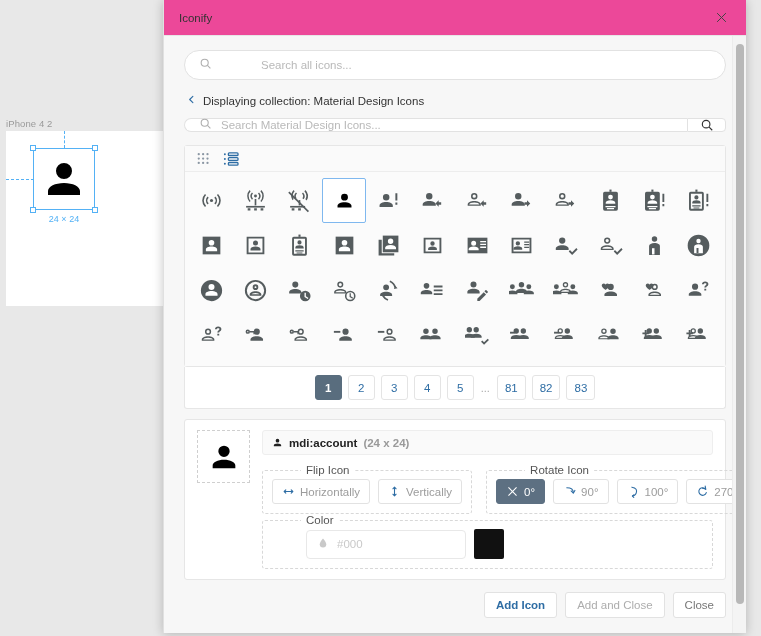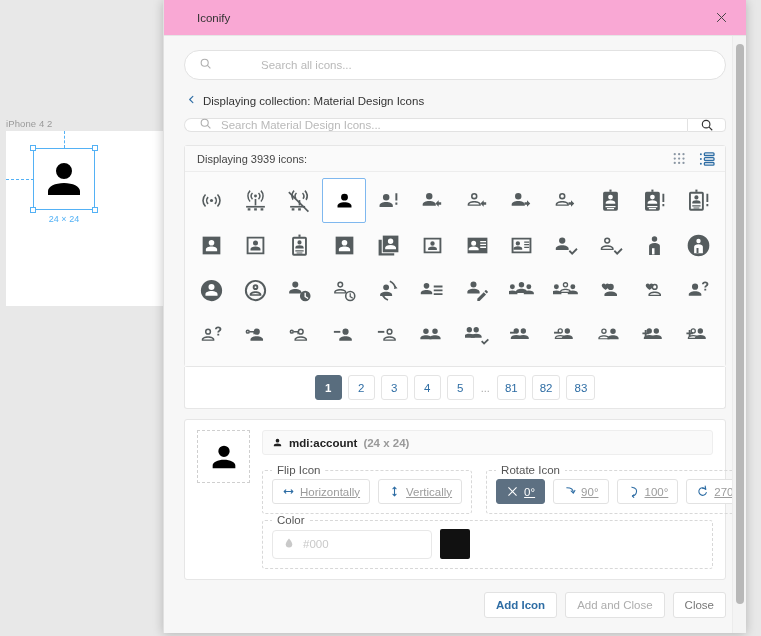--- a/index.html
+++ b/index.html
@@ -50,22 +50,22 @@
 
   
   .modal {
     position: absolute; left: 163px; top: 0; width: 583px; height: 633px;
     background: #f7f7f7;
     box-shadow: 0 1px 10px rgba(0,0,0,.22);
     display: flex; flex-direction: column;
     border-left: 1px solid #e0e0e0;
   }
   .modal-header {
-    height: 36px; background: #f9a8d4; border-bottom: 1px solid #e6e6e6;
-    display: flex; align-items: center; padding: 0 14px 0 33px; flex: 0 0 36px;
+    height: 36px; background: #ec4899; border-bottom: 1px solid #e6e6e6;
+    display: flex; align-items: center; padding: 0 14px 0 15px; flex: 0 0 36px;
   }
   .modal-title { font-size: 11.5px; color: #333; flex: 1 1 auto; }
   .close-btn {
     width: 22px; height: 22px; display: flex; align-items: center; justify-content: center;
     cursor: pointer; color: #444;
   }
 
   .modal-body {
     flex: 1 1 auto; position: relative; overflow: hidden;
     padding: 14px 20px 0 20px; background: #f7f7f7;
@@ -169,33 +169,33 @@
     height: 25px; display: flex; align-items: center; gap: 6px; padding: 0 9px;
     margin-bottom: 9px;
   }
   .icon-name { font-size: 11.5px; color: #222; font-weight: bold; }
   .icon-size { font-size: 11.5px; color: #9a9a9a; font-weight: bold; }
 
   .controls-row { display: flex; gap: 14px; }
   fieldset.group {
     border: 1px dashed #d8d8d8; border-radius: 3px; margin: 0; padding: 3px 9px 9px 9px;
   }
-  fieldset.group > legend { font-size: 11.5px; color: #555; padding: 0 5px; }
+  fieldset.group > legend { font-size: 11.5px; color: #555; padding: 0 5px; margin-left: 29px; }
   .btn-row { display: flex; gap: 8px; }
   .opt-btn {
     height: 25px; padding: 0 9px; border: 1px solid #e2e2e2; border-radius: 3px;
     background: #fff; display: flex; align-items: center; gap: 5px;
-    font-size: 11.5px; color: #9c9c9c; cursor: pointer; white-space: nowrap; text-decoration: underline;
+    font-size: 11.5px; color: #9c9c9c; cursor: pointer; white-space: nowrap;
   }
   .opt-btn .gi { color: #2e6da4; display: flex; align-items: center; }
   .opt-btn.active { background: #5d7082; border-color: #5d7082; color: #fff; }
   .opt-btn.active .gi { color: #fff; }
 
   .color-row { margin-top: 9px; }
-  .color-inner { display: flex; gap: 8px; align-items: center; }
+  .color-inner { display: flex; gap: 8px; align-items: center; margin-left: 34px; }
   .color-input {
     width: 160px; height: 29px; border: 1px solid #e8e8e8; border-radius: 4px;
     background: #fff; display: flex; align-items: center; gap: 6px; padding: 0 10px;
   }
   .color-input .drop { color: #c9c9c9; }
   .color-text {
     border: none; outline: none; background: transparent; width: 100%;
     font-size: 11.5px; color: #333; font-family: "Liberation Sans", sans-serif;
   }
   .color-text::placeholder { color: #c9c9c9; }
@@ -285,21 +285,20 @@
         <div class="search-go-btn">
           <svg viewBox="0 0 24 24" width="14" height="14" fill="none" stroke="#333" stroke-width="2">
             <circle cx="10.5" cy="10.5" r="6.5"></circle>
               <path d="M15.6 15.6 L21 21"></path>
           </svg>
         </div>
       </div>
 
       <div class="grid-panel">
         <div class="grid-head">
-          <span class="grid-head-label">Displaying 3939 icons:</span>
           <span class="view-toggles">
             <span class="view-toggle">
               <svg viewBox="0 0 16 16" width="14" height="14" fill="#8a96a3">
                 <circle cx="2" cy="2.5" r="1.3"></circle>
                   <circle cx="7" cy="2.5" r="1.3"></circle>
                   <circle cx="12" cy="2.5" r="1.3"></circle>
                 <circle cx="2" cy="7.5" r="1.3"></circle>
                   <circle cx="7" cy="7.5" r="1.3"></circle>
                   <circle cx="12" cy="7.5" r="1.3"></circle>
                 <circle cx="2" cy="12.5" r="1.3"></circle>

